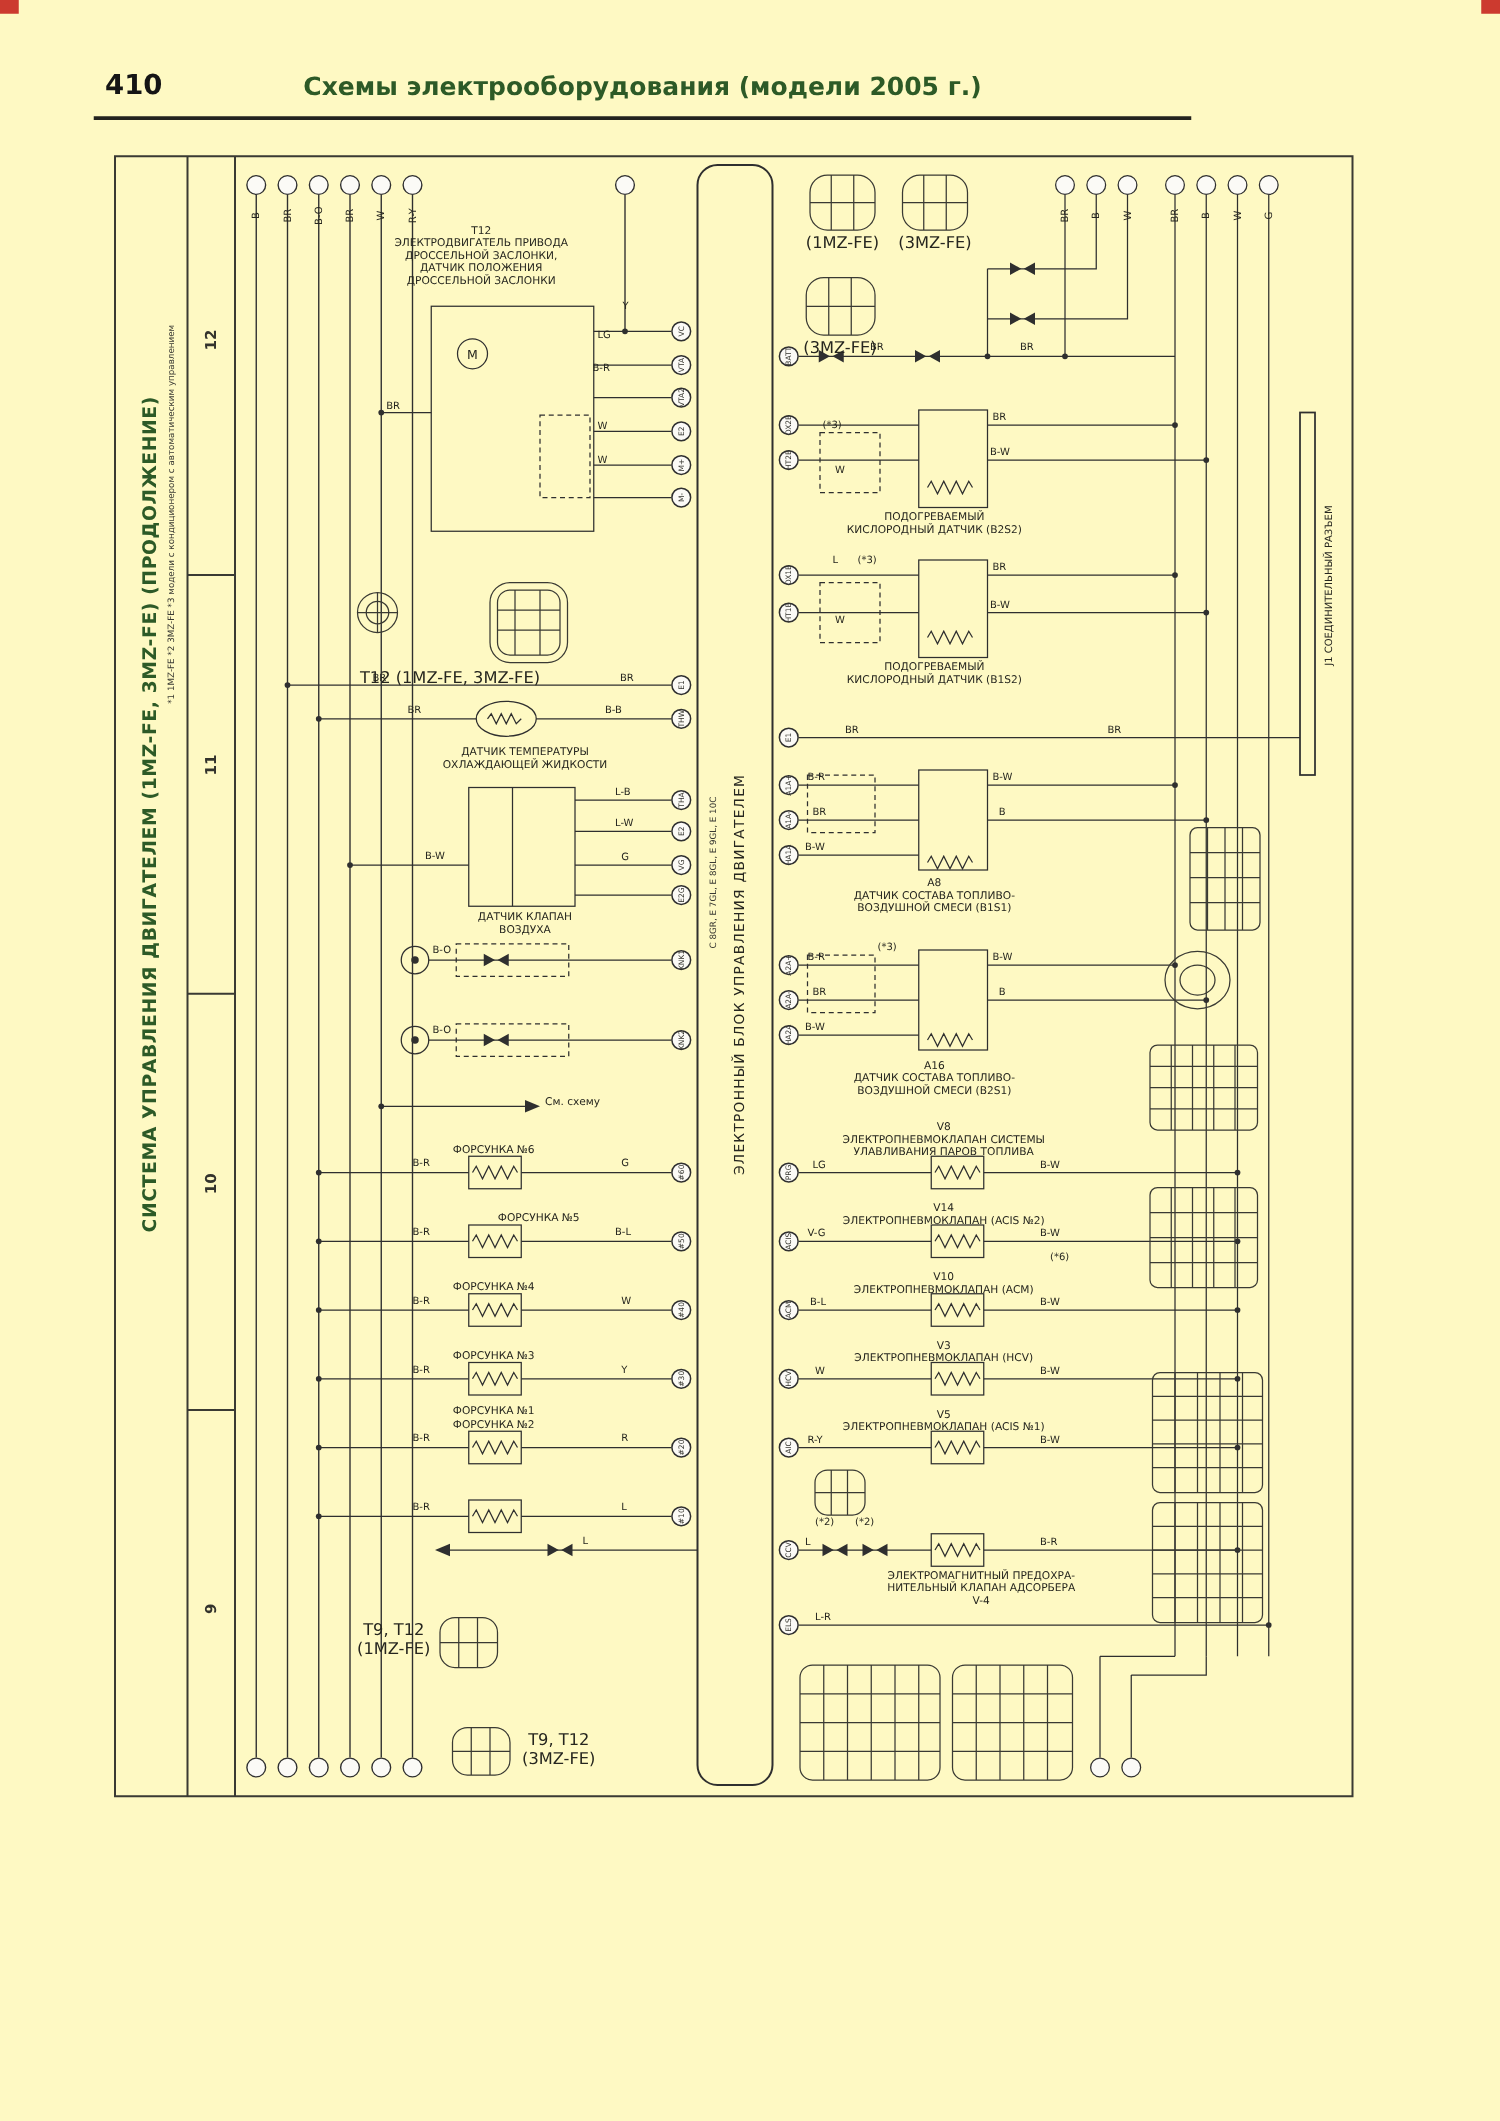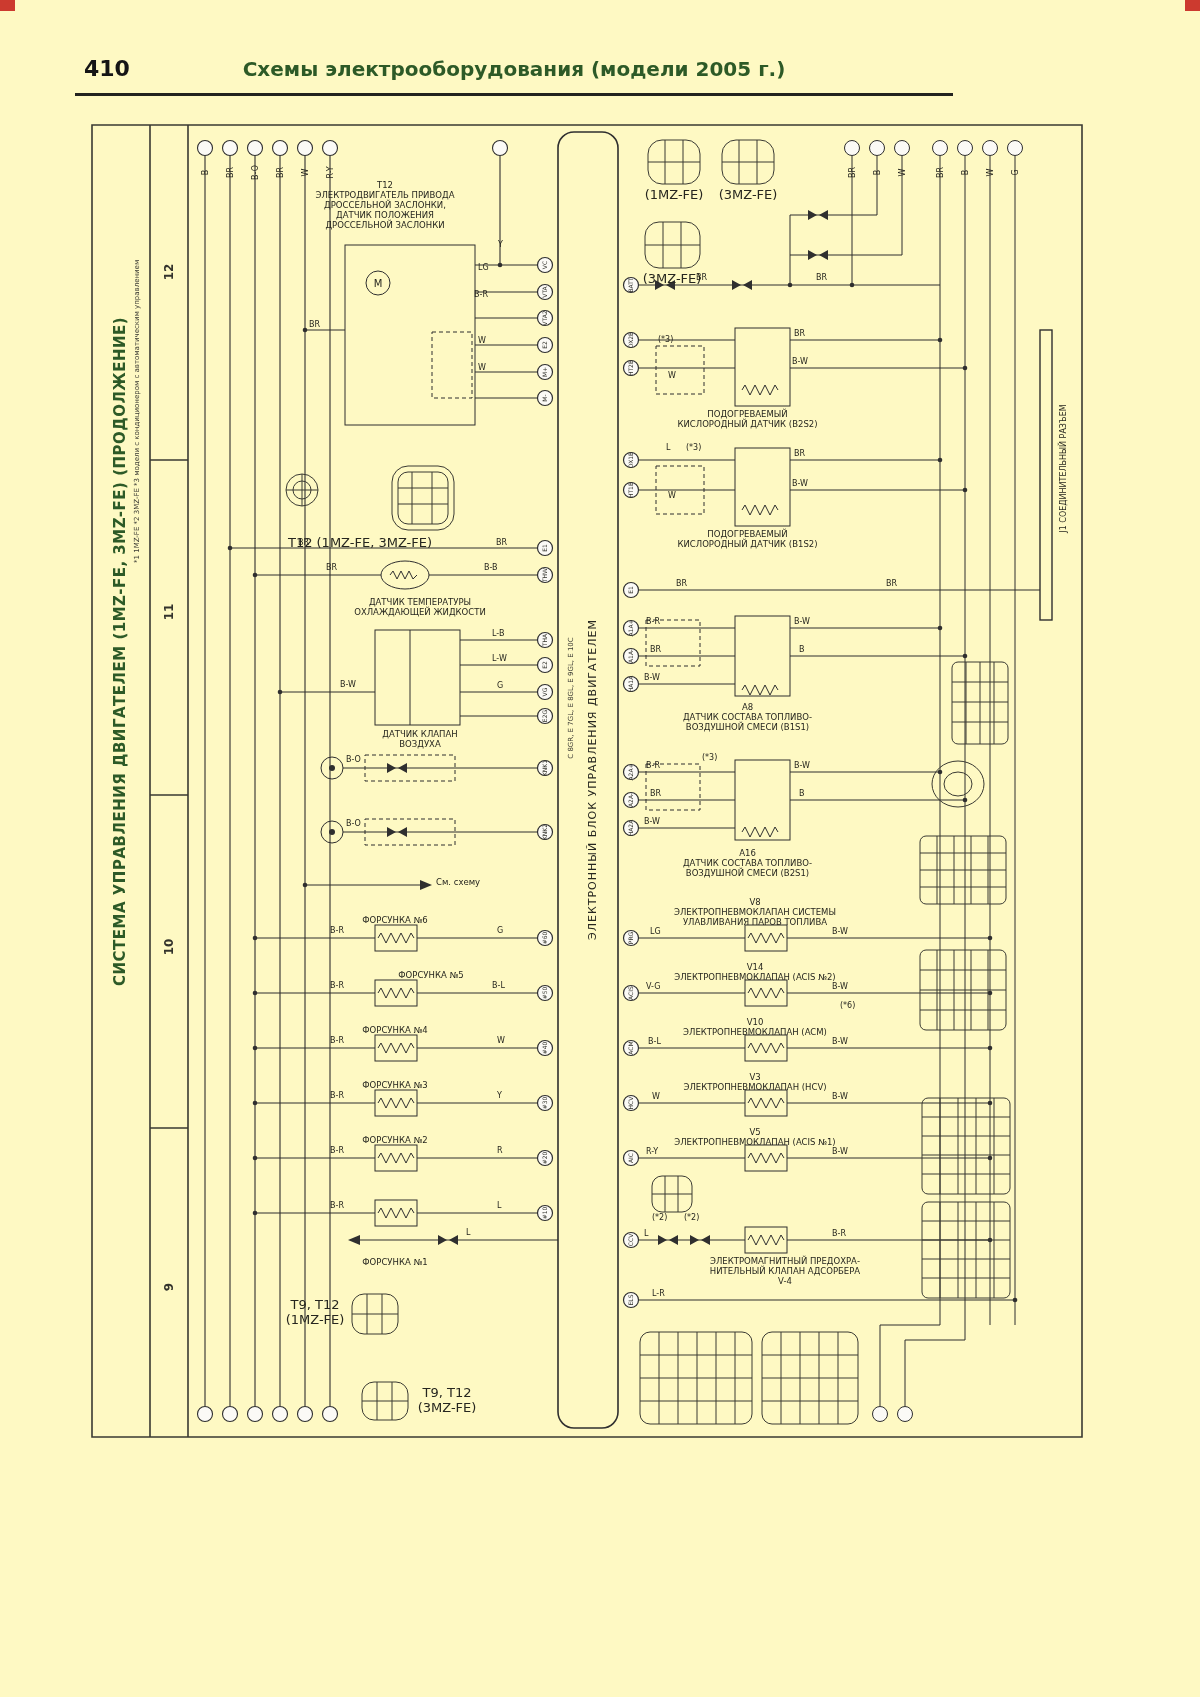--- a/index.html
+++ b/index.html
@@ -356,21 +356,21 @@
   <div class="lbl ctr" style="left:330px;top:597px;width:180px;">ДАТЧИК ТЕМПЕРАТУРЫ
 ОХЛАЖДАЮЩЕЙ ЖИДКОСТИ</div>
   <div class="lbl ctr" style="left:352px;top:729px;width:136px;">ДАТЧИК КЛАПАН
 ВОЗДУХА</div>
   <div class="lbl" style="left:436px;top:877px;">См. схему</div>
   <div class="lbl ctr" style="left:330px;top:915px;width:130px;">ФОРСУНКА №6</div>
   <div class="lbl ctr" style="left:330px;top:970px;width:130px;padding-left:36px;">ФОРСУНКА №5</div>
   <div class="lbl ctr" style="left:330px;top:1025px;width:130px;">ФОРСУНКА №4</div>
   <div class="lbl ctr" style="left:330px;top:1080px;width:130px;">ФОРСУНКА №3</div>
   <div class="lbl ctr" style="left:330px;top:1135px;width:130px;">ФОРСУНКА №2</div>
-  <div class="lbl ctr" style="left:330px;top:1257px;width:130px;">ФОРСУНКА №1</div>
+  <div class="lbl ctr" style="left:330px;top:1124px;width:130px;">ФОРСУНКА №1</div>
   <div class="lbl ctr" style="left:640px;top:409px;width:215px;">ПОДОГРЕВАЕМЫЙ
 КИСЛОРОДНЫЙ ДАТЧИК (B2S2)</div>
   <div class="lbl ctr" style="left:640px;top:529px;width:215px;">ПОДОГРЕВАЕМЫЙ
 КИСЛОРОДНЫЙ ДАТЧИК (B1S2)</div>
   <div class="lbl ctr" style="left:635px;top:702px;width:225px;">A8
 ДАТЧИК СОСТАВА ТОПЛИВО-
 ВОЗДУШНОЙ СМЕСИ (B1S1)</div>
   <div class="lbl ctr" style="left:635px;top:848px;width:225px;">A16
 ДАТЧИК СОСТАВА ТОПЛИВО-
 ВОЗДУШНОЙ СМЕСИ (B2S1)</div>

